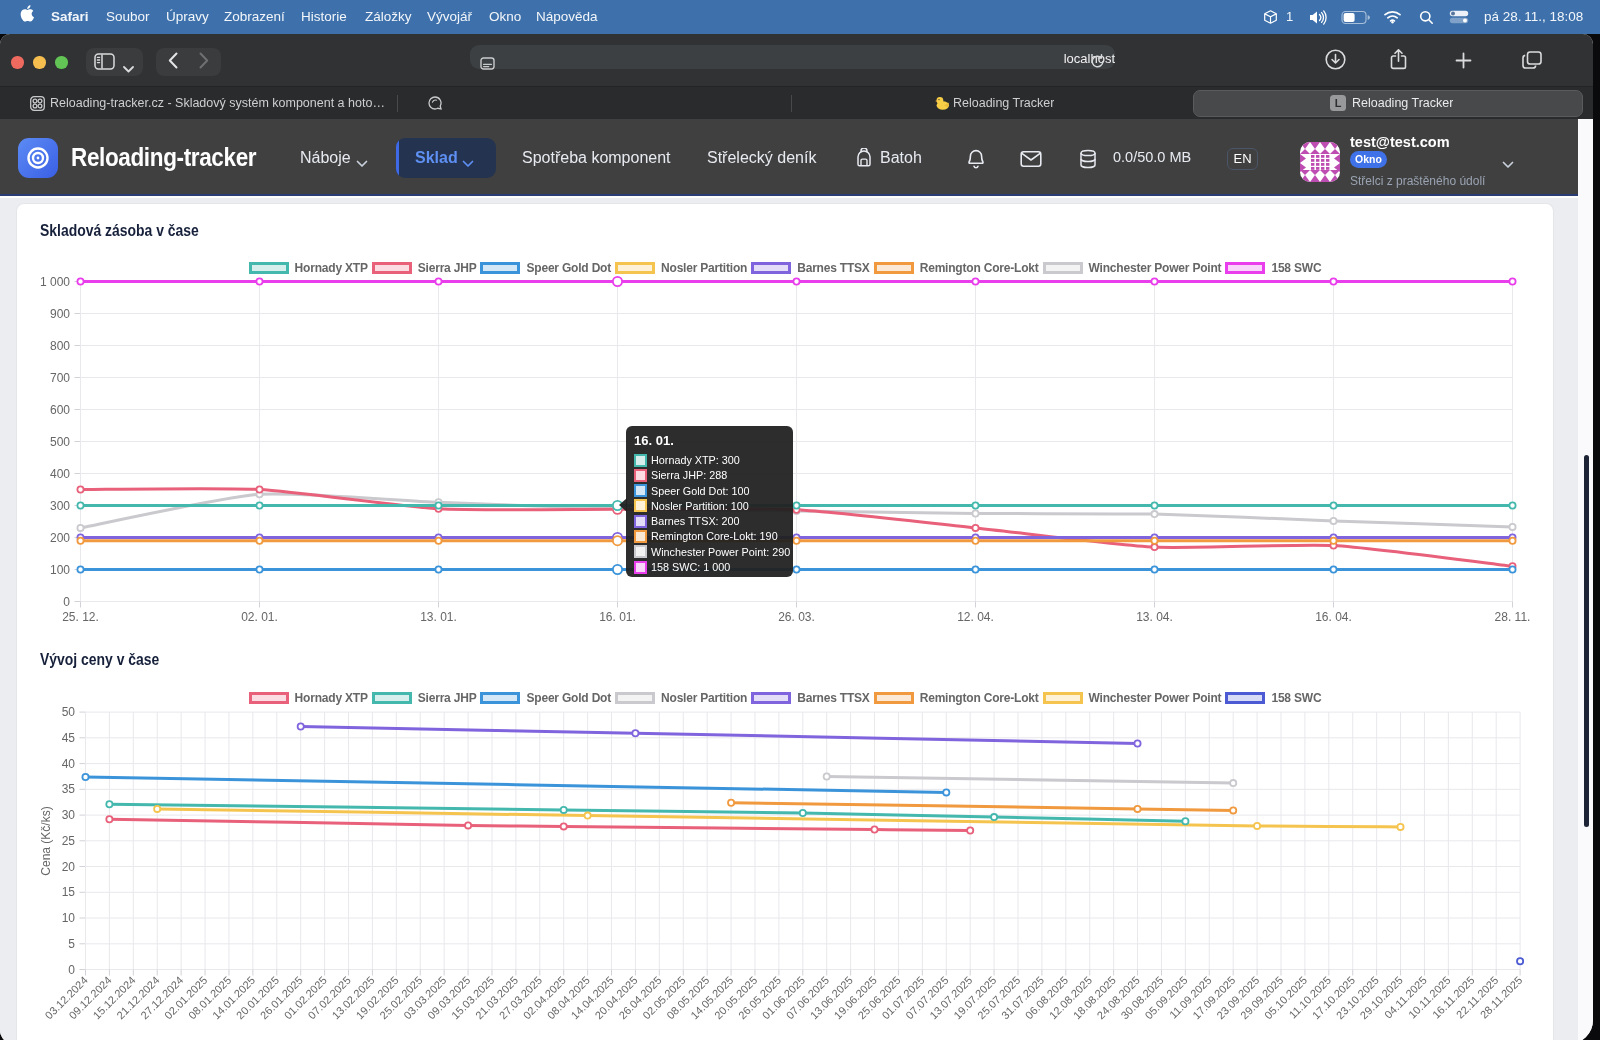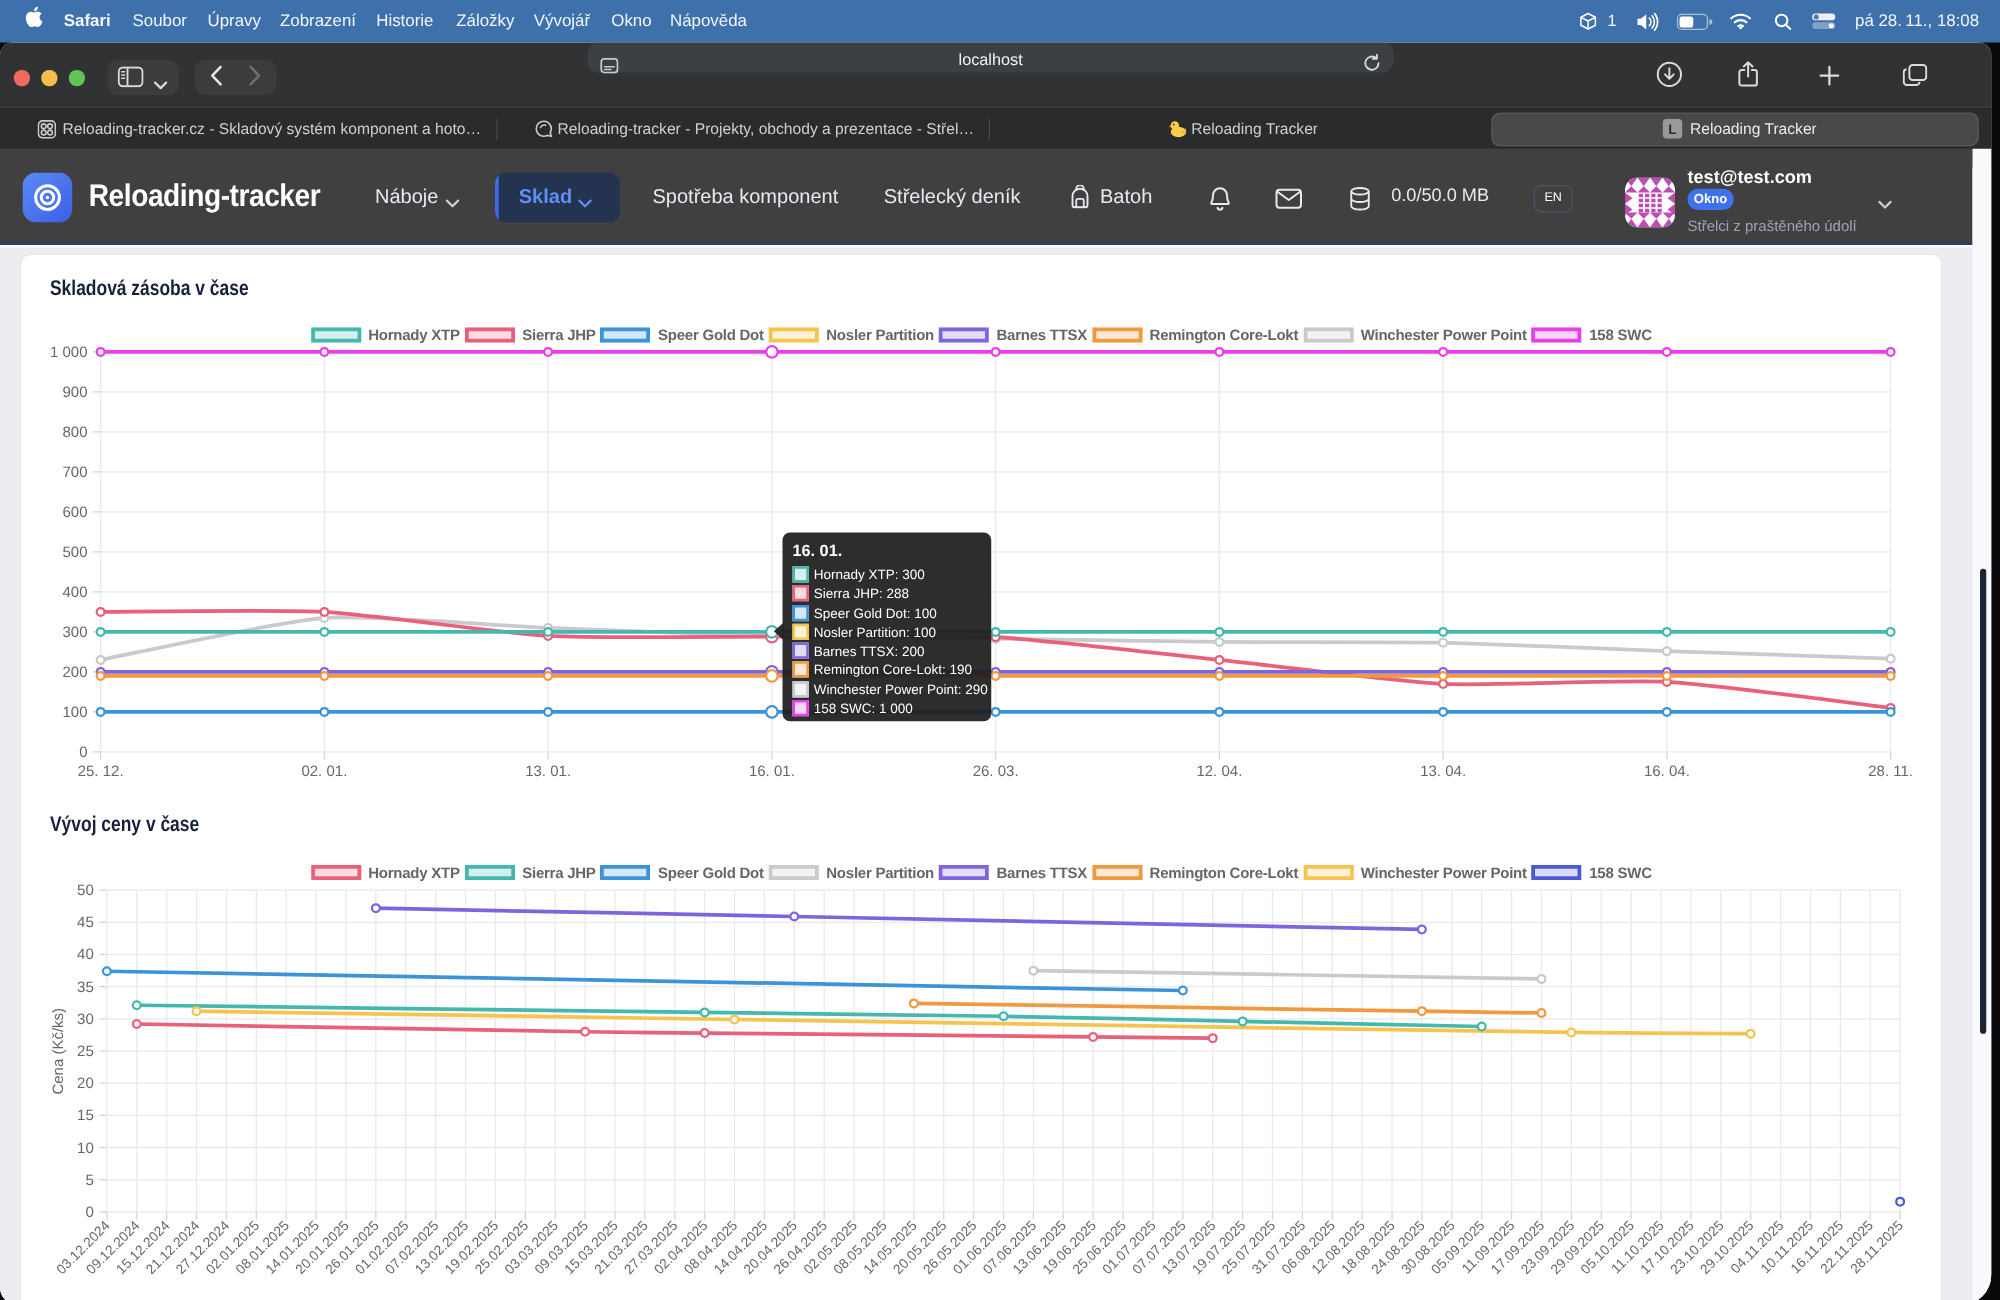--- a/index.html
+++ b/index.html
@@ -6,22 +6,22 @@
   font-family:"Liberation Sans", sans-serif; }
 .abs { position:absolute; }
 #menubar { left:0; top:0; width:1600px; height:34px; background:#3E71AB; color:#F2F6FA; }
 #menubar .mi { position:absolute; top:0; height:45px; line-height:34px; font-size:13.5px; }
 #window { left:0; top:34px; width:1593px; height:1010px; border-radius:10px 10px 24px 14px;
   overflow:hidden; background:#ECEDF1; }
 #toolbar { left:0; top:0; width:1594px; height:52px; background:#303234; }
 #tabbar { left:0; top:52px; width:1594px; height:48px; background:#2A2B2D; border-top:1px solid #222426; }
 .tl { position:absolute; top:22px; width:12.5px; height:12.5px; border-radius:50%; }
 .pillbtn { position:absolute; background:#3A3C3E; border-radius:8px; }
-#addr { position:absolute; left:470px; top:0; width:645px; height:24px; background:#3D4042;
-  border-radius:9px; color:#F0F1F2; font-size:13px; text-align:center; line-height:28px; }
+#addr { position:absolute; left:470px; top:11px; width:645px; height:24px; background:#3D4042;
+  border-radius:9px; color:#F0F1F2; font-size:13px; text-align:right; line-height:28px; }
 .tabtxt { position:absolute; top:0; height:33px; line-height:33px; font-size:12.5px; color:#CECFD0;
   white-space:nowrap; overflow:hidden; }
 #activetab { position:absolute; left:1193px; top:3px; width:390px; height:27px; background:#47494B;
   border:1px solid #595B5D; border-radius:7px; }
 #navbar { left:0; top:85px; width:1578px; height:77px; background:#404040; border-bottom:2px solid #2B3C72; }
 #scrolltrack { left:1578px; top:85px; width:16px; height:925px; background:#FAFAFC; }
 #thumb { left:1584px; top:421px; width:5px; height:372px; background:#1D2435; border-radius:3px; }
 #page { left:0; top:164px; width:1578px; height:846px; background:#ECEDF1; }
 #whitestrip { left:0; top:162px; width:1578px; height:3px; background:#FDFEFB; }
 #card { left:16px; top:169px; width:1538px; height:841px; background:#fff;
@@ -146,21 +146,20 @@
           <circle cx="10" cy="5" r="1.9" fill="none" stroke="#C8C9CA" stroke-width="1.3"></circle>
           <circle cx="5" cy="10" r="1.9" fill="none" stroke="#C8C9CA" stroke-width="1.3"></circle>
           <circle cx="10" cy="10" r="1.9" fill="none" stroke="#C8C9CA" stroke-width="1.3"></circle>
         </svg></span>
     <span class="tabtxt" style="left:50px;width:337px">Reloading-tracker.cz - Skladový systém komponent a hoto…</span>
     <span class="abs" style="left:397px;top:8px;width:1px;height:17px;background:#47494B"></span>
     <span class="abs" style="left:428px;top:9px"><svg width="14" height="14" viewBox="0 0 14 14">
           <path d="M7 1a6 6 0 100 12c1 0 2-.2 2.8-.7L13 13l-.8-3A6 6 0 007 1z" fill="none" stroke="#C8C9CA" stroke-width="1.3"></path>
           <path d="M4.4 6.2c.8-1.6 2.6-2.4 4.2-2" stroke="#C8C9CA" stroke-width="1.1" fill="none" stroke-linecap="round"></path>
         </svg></span>
-    <span class="tabtxt" style="left:446px;width:339px">Reloading-tracker - Projekty, obchody a prezentace - Střel…</span>
     <span class="abs" style="left:791px;top:8px;width:1px;height:17px;background:#47494B"></span>
     <span class="abs" style="left:935px;top:9px"><svg width="15" height="14" viewBox="0 0 15 14">
           <ellipse cx="7.8" cy="9.5" rx="6.2" ry="4.2" fill="#F7CE46"></ellipse>
           <circle cx="4.9" cy="4.4" r="3.4" fill="#F7CE46"></circle>
           <circle cx="4" cy="3.6" r="0.7" fill="#333"></circle>
           <path d="M1.7 4.2l-1.5.8 1.6.9z" fill="#F29E38"></path>
           <path d="M9 9.2c1.8-.3 3.6-1.3 4.6-2.7.6 1.4.2 3.4-1.2 4.6" fill="#EBB93A"></path>
         </svg></span>
     <span class="tabtxt" style="left:953px">Reloading Tracker</span>
     <div id="activetab"></div>
@@ -210,21 +209,21 @@
     <span class="abs" style="left:1020px;top:31px"><svg width="22" height="18" viewBox="0 0 22 18">
           <rect x="1.2" y="1.8" width="19.6" height="14.4" rx="2.4" fill="none" stroke="#E7EAF0" stroke-width="1.6"></rect>
           <path d="M2.2 3.6L11 10l8.8-6.4" fill="none" stroke="#E7EAF0" stroke-width="1.6" stroke-linecap="round" stroke-linejoin="round"></path>
         </svg></span>
     <span class="abs" style="left:1079px;top:30px"><svg width="18" height="20" viewBox="0 0 18 20">
           <ellipse cx="9" cy="4" rx="7" ry="2.6" fill="none" stroke="#E7EAF0" stroke-width="1.5"></ellipse>
           <path d="M2 4v6c0 1.4 3.1 2.6 7 2.6s7-1.2 7-2.6V4" fill="none" stroke="#E7EAF0" stroke-width="1.5"></path>
           <path d="M2 10v6c0 1.4 3.1 2.6 7 2.6s7-1.2 7-2.6v-6" fill="none" stroke="#E7EAF0" stroke-width="1.5"></path>
         </svg></span>
     <span class="navitem" style="left:1113px;font-size:14.5px">0.0/50.0 MB</span>
-    <div class="abs" style="left:1227px;top:29px;width:31px;height:22px;border:1px solid #4A5568;border-radius:6px;color:#fff;font-size:10px;text-align:center;line-height:20px">EN</div>
+    <div class="abs" style="left:1227px;top:29px;width:31px;height:22px;border:1px solid #4A5568;border-radius:6px;color:#fff;font-size:13px;text-align:center;line-height:20px">EN</div>
     <span class="abs" style="left:1300px;top:23px"><svg width="40" height="40" viewBox="0 0 40 40">
           <defs>
             <clipPath id="avc">
               <rect width="40" height="40" rx="10"></rect>
             </clipPath>
           </defs>
           <g clip-path="url(#avc)">
             <rect width="40" height="40" fill="#fff"></rect>
             <path d="M0 0l5 7 5-7z" fill="#BE4DB2"></path>
             <path d="M0 40l5-7 5 7z" fill="#BE4DB2"></path>

